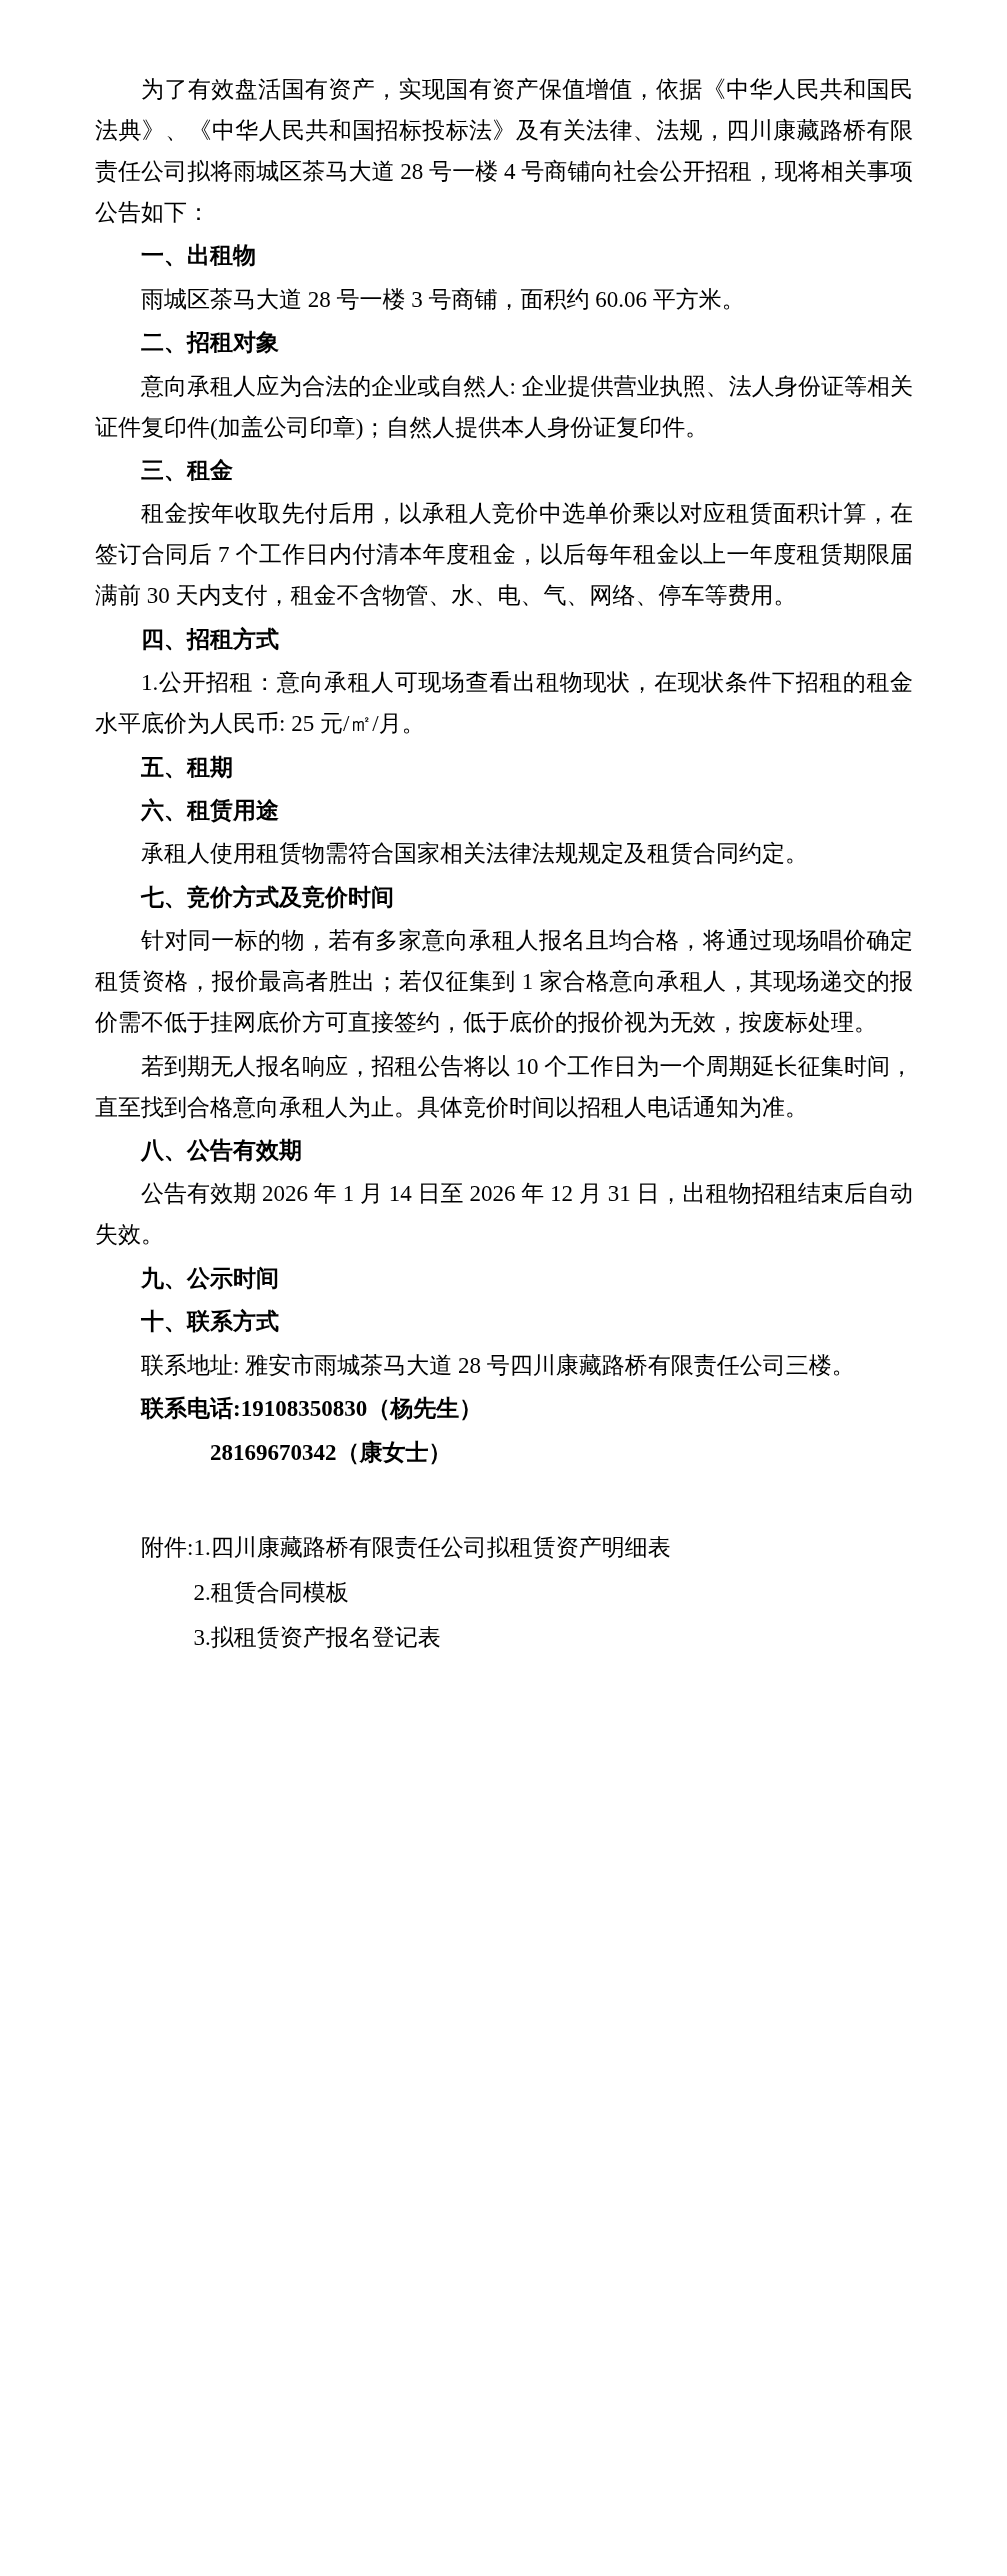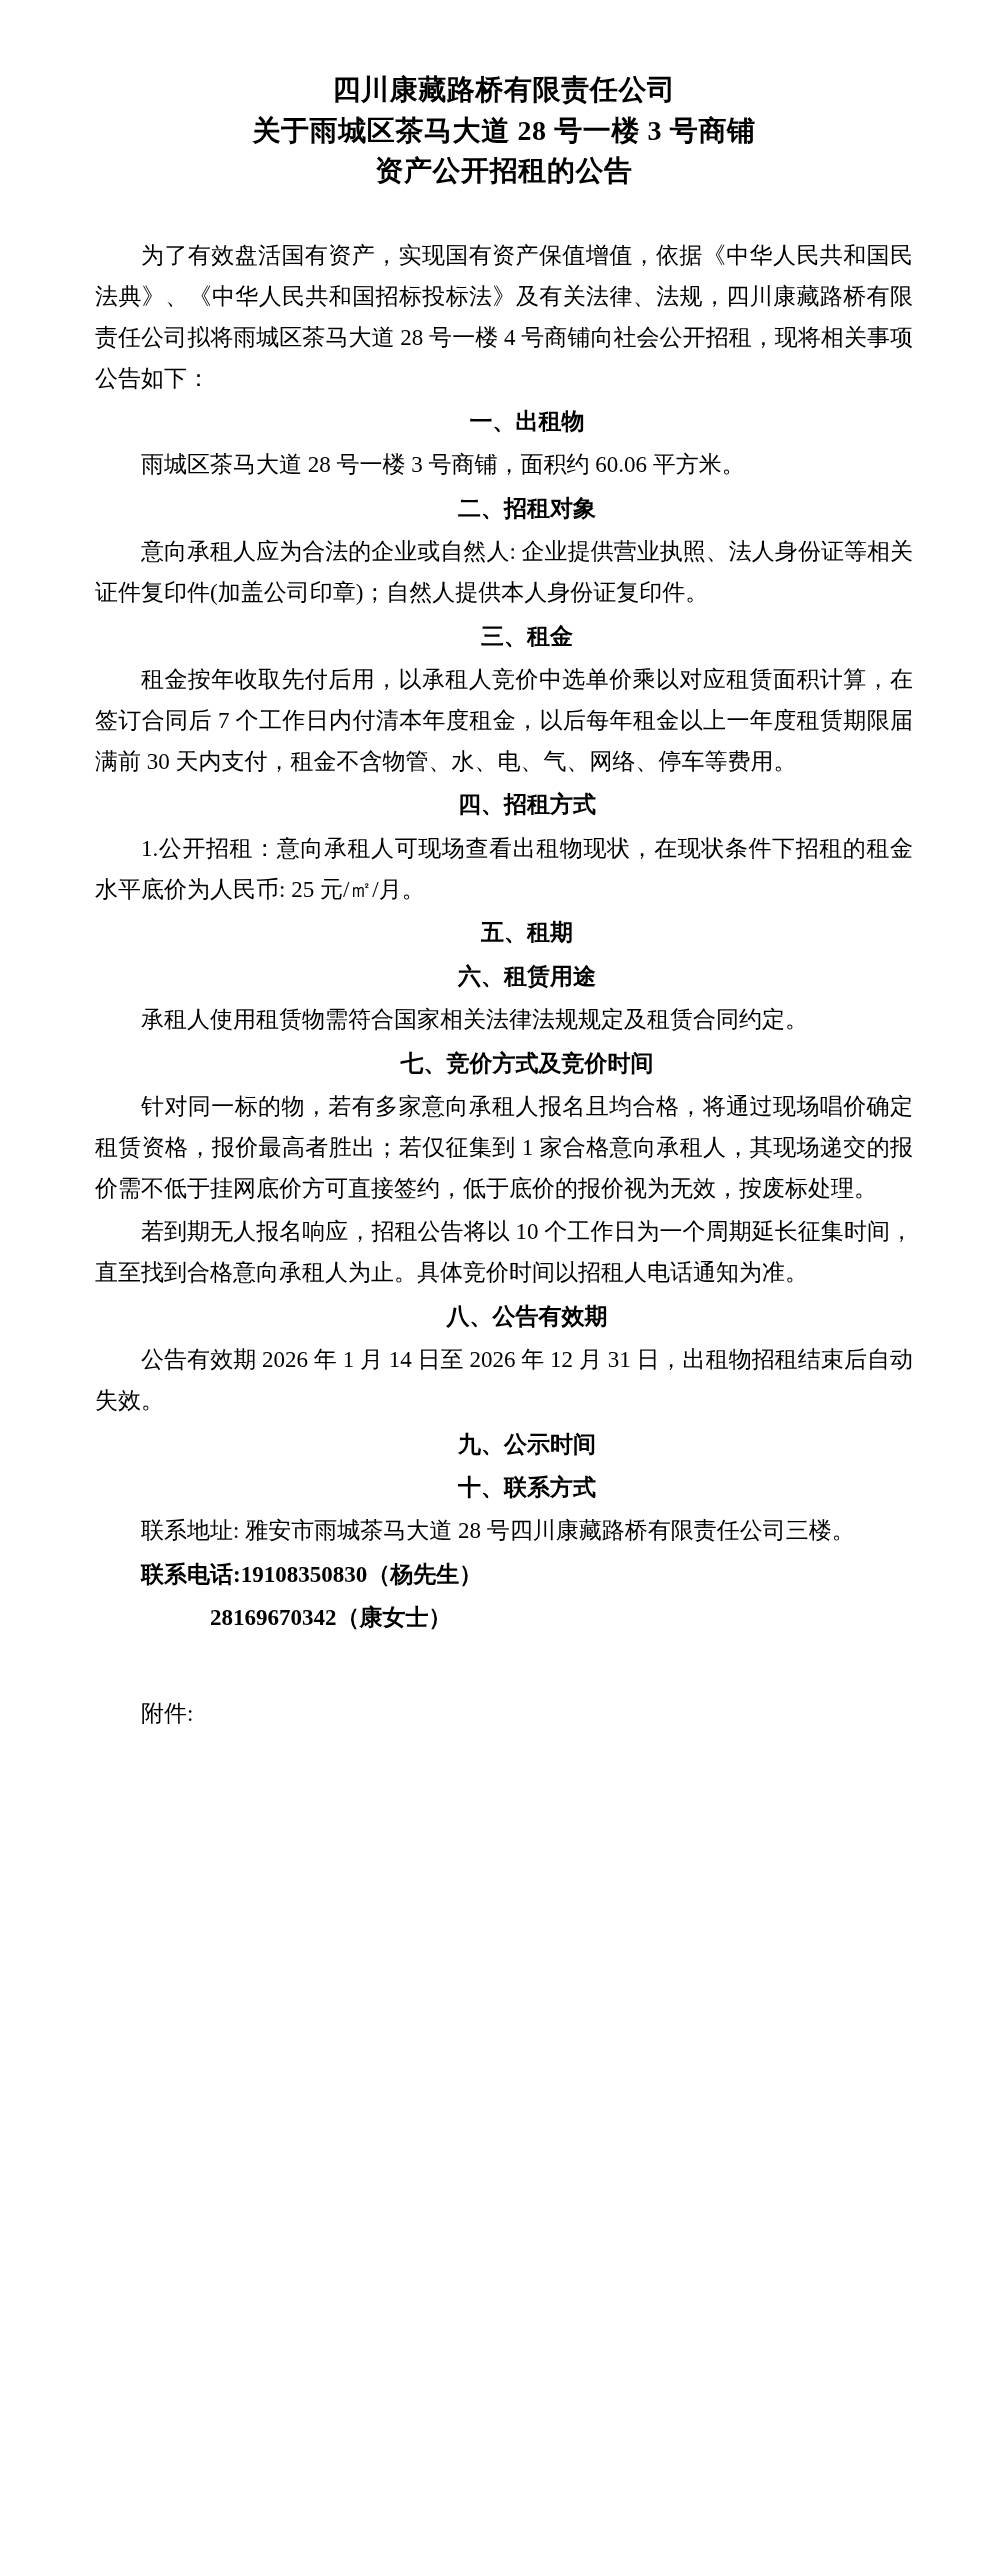--- a/index.html
+++ b/index.html
@@ -38,21 +38,20 @@
   p.para {
     margin: 0 0 2.5px 0;
     text-indent: 2em;
     text-align: justify;
     text-justify: inter-ideograph;
   }
   p.heading {
     margin: 0 0 2.5px 0;
     text-indent: 2em;
     font-weight: bold;
-    text-align: center;
   }
   .attach-wrap {
     margin-top: 55px;
     font-size: 23px;
     line-height: 1.78;
   }
   .attach-row {
     display: flex;
     margin: 0 0 3.8px 0;
   }
@@ -76,25 +75,20 @@
     margin: 0 0 2.5px 0;
     text-indent: 5em;
     font-weight: bold;
   }
 </style>
 </head>
 <body>
 
 <div class="page">
 
-  <div class="title-block">
-    <div class="title-line">四川康藏路桥有限责任公司</div>
-    <div class="title-line">关于雨城区茶马大道 28 号一楼 3 号商铺</div>
-    <div class="title-line">资产公开招租的公告</div>
-  </div>
 
   <div class="body-block">
 
     <p class="para">为了有效盘活国有资产，实现国有资产保值增值，依据《中华人民共和国民法典》、《中华人民共和国招标投标法》及有关法律、法规，四川康藏路桥有限责任公司拟将雨城区茶马大道 28 号一楼 4 号商铺向社会公开招租，现将相关事项公告如下：</p>
 
     <p class="heading">一、出租物</p>
     <p class="para">雨城区茶马大道 28 号一楼 3 号商铺，面积约 60.06 平方米。</p>
 
     <p class="heading">二、招租对象</p>
     <p class="para">意向承租人应为合法的企业或自然人: 企业提供营业执照、法人身份证等相关证件复印件(加盖公司印章)；自然人提供本人身份证复印件。</p>
@@ -122,17 +116,22 @@
     <p class="heading">十、联系方式</p>
     <p class="para">联系地址: 雅安市雨城茶马大道 28 号四川康藏路桥有限责任公司三楼。</p>
     <p class="contact-line">联系电话:19108350830（杨先生）</p>
     <p class="contact-line-indent">28169670342（康女士）</p>
 
   </div>
 
   <div class="attach-wrap">
     <div class="attach-row">
       <div class="attach-label">附件:</div>
+      <div class="attach-items">
+        <div class="attach-item">1.四川康藏路桥有限责任公司拟租赁资产明细表</div>
+        <div class="attach-item">2.租赁合同模板</div>
+        <div class="attach-item">3.拟租赁资产报名登记表</div>
+      </div>
     </div>
   </div>
 
 </div>
 
 
 </body></html>

